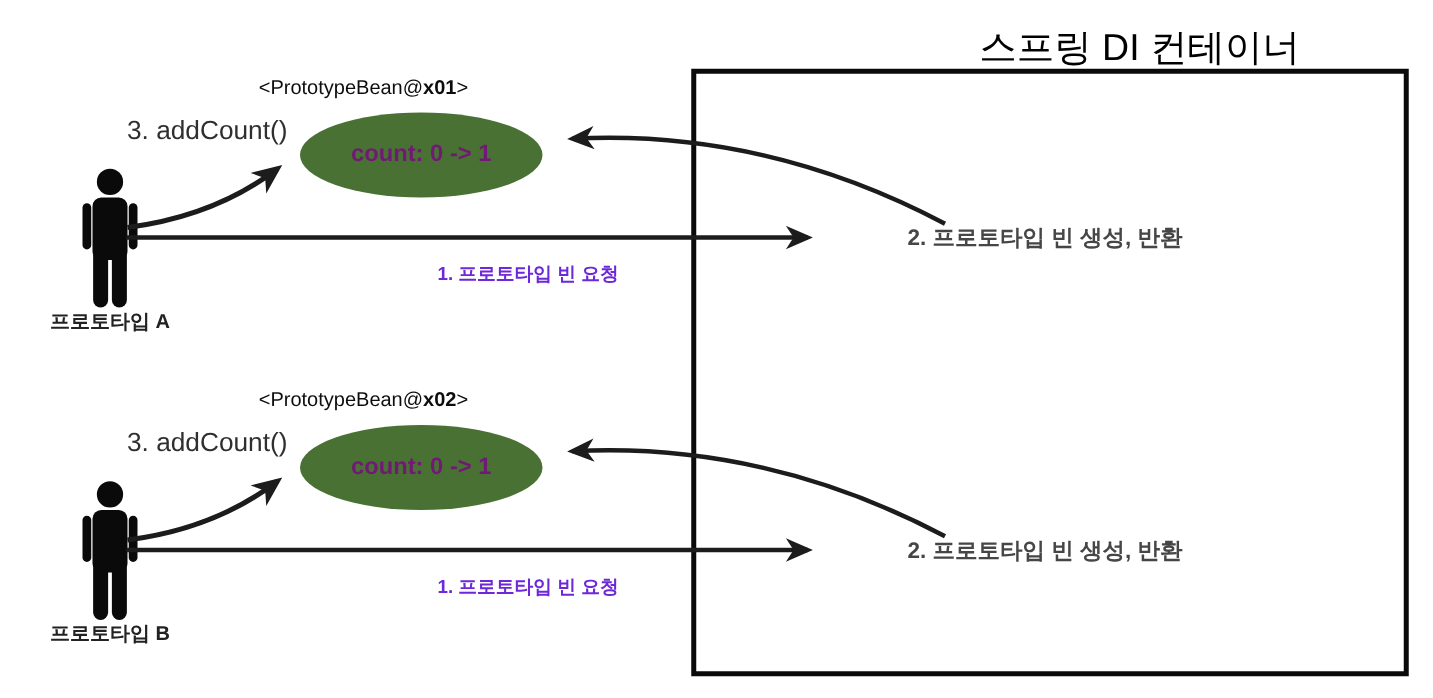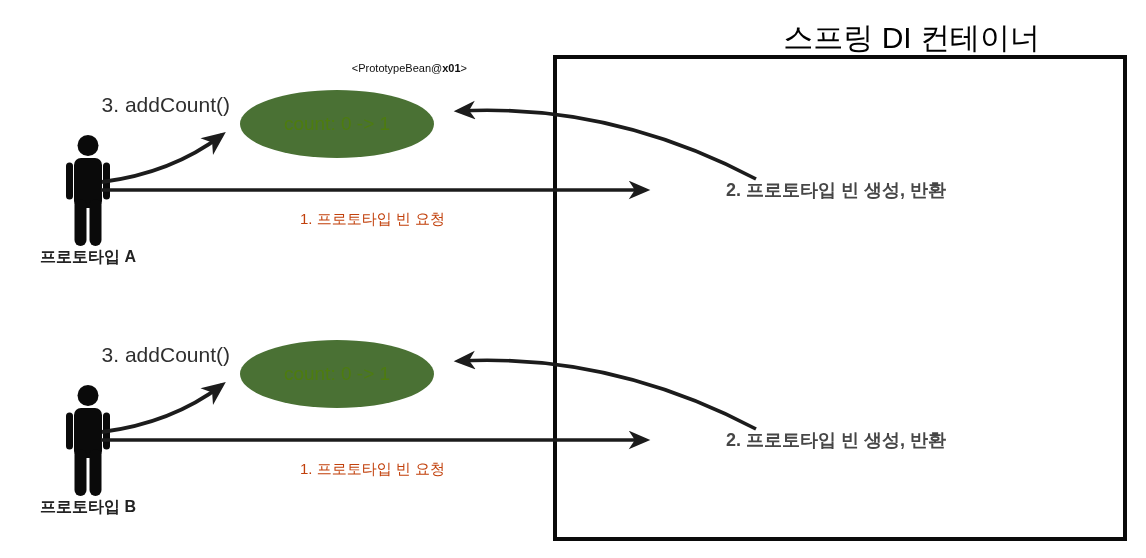--- a/index.html
+++ b/index.html
@@ -17,38 +17,38 @@
   .title {
     left: 640px; top: 8px; width: 400px;
     text-align: right;
     font-size: 30px; font-weight: 400; color: #000000; margin-top: 10px;
   }
   .flow { position: absolute; left: 0; width: 1146px; height: 250px; }
   .flow-a { top: 0; }
   .flow-b { top: 250px; }
   .bean-name {
     left: 207px; top: 62px; width: 260px;
-    text-align: right;
-    font-size: 11px; color: #0d0d0d; font-weight: 400;
+    text-align: left;
+    font-size: 16px; color: #0d0d0d; font-weight: 400;
   }
   .bean-name b { font-weight: 700; }
   .bean-value {
     left: 240px; top: 113px; width: 194px;
     text-align: center;
-    font-size: 19px; font-weight: 400; color: #4d7c0f;
+    font-size: 19px; font-weight: 700; color: #701a75;
   }
   .step3 {
     left: 50px; top: 93px; width: 180px;
     text-align: right;
     font-size: 21px; font-weight: 400; color: #2f2f2f;
   }
   .step1 {
     left: 300px; top: 210px; width: 245px;
-    text-align: left;
-    font-size: 15px; font-weight: 400; color: #c2410c;
+    text-align: center;
+    font-size: 15px; font-weight: 700; color: #6d28d9;
   }
   .step2 {
     left: 676px; top: 178px; width: 320px;
     text-align: center;
     font-size: 18px; font-weight: 700; color: #464646;
   }
   .client-label {
     left: 18px; top: 247px; width: 140px;
     text-align: center;
     font-size: 16px; font-weight: 700; color: #222222;
@@ -114,20 +114,21 @@
   <div class="flow flow-a">
     <div class="txt bean-name"><span>&lt;PrototypeBean@</span><b>x01</b><span>&gt;</span></div>
     <div class="txt bean-value">count: 0 -&gt; 1</div>
     <div class="txt step3">3. addCount()</div>
     <div class="txt step1">1. 프로토타입 빈 요청</div>
     <div class="txt step2">2. 프로토타입 빈 생성, 반환</div>
     <div class="txt client-label">프로토타입 A</div>
   </div>
 
   <div class="flow flow-b">
+    <div class="txt bean-name"><span>&lt;PrototypeBean@</span><b>x02</b><span>&gt;</span></div>
     <div class="txt bean-value">count: 0 -&gt; 1</div>
     <div class="txt step3">3. addCount()</div>
     <div class="txt step1">1. 프로토타입 빈 요청</div>
     <div class="txt step2">2. 프로토타입 빈 생성, 반환</div>
     <div class="txt client-label">프로토타입 B</div>
   </div>
 
 </div>
 
 </body></html>

